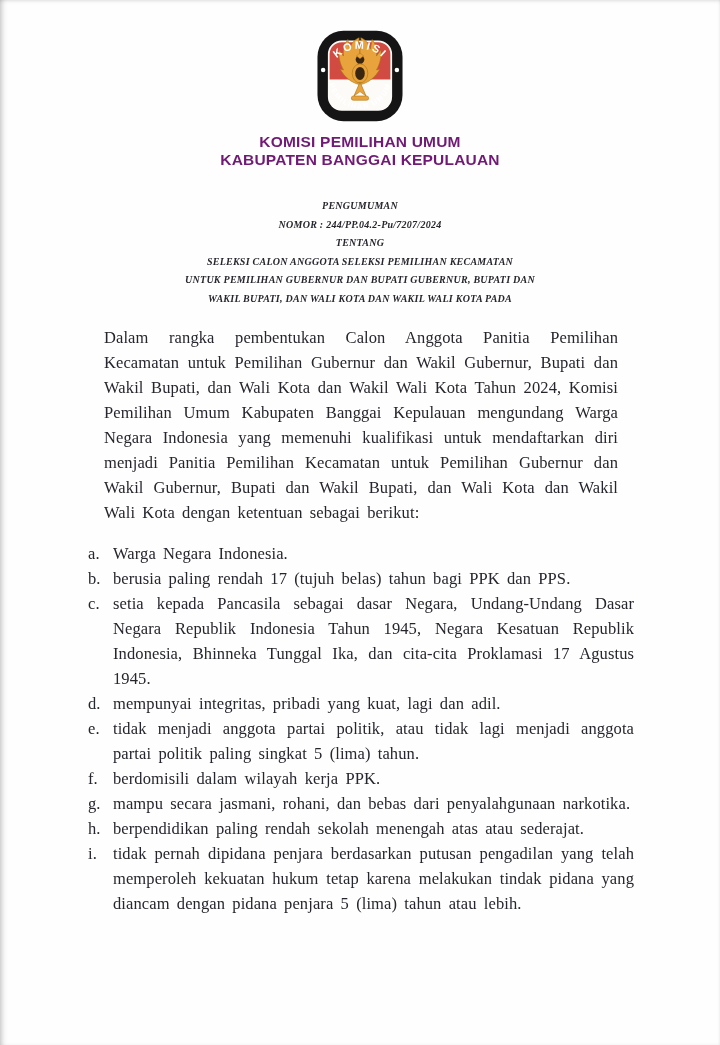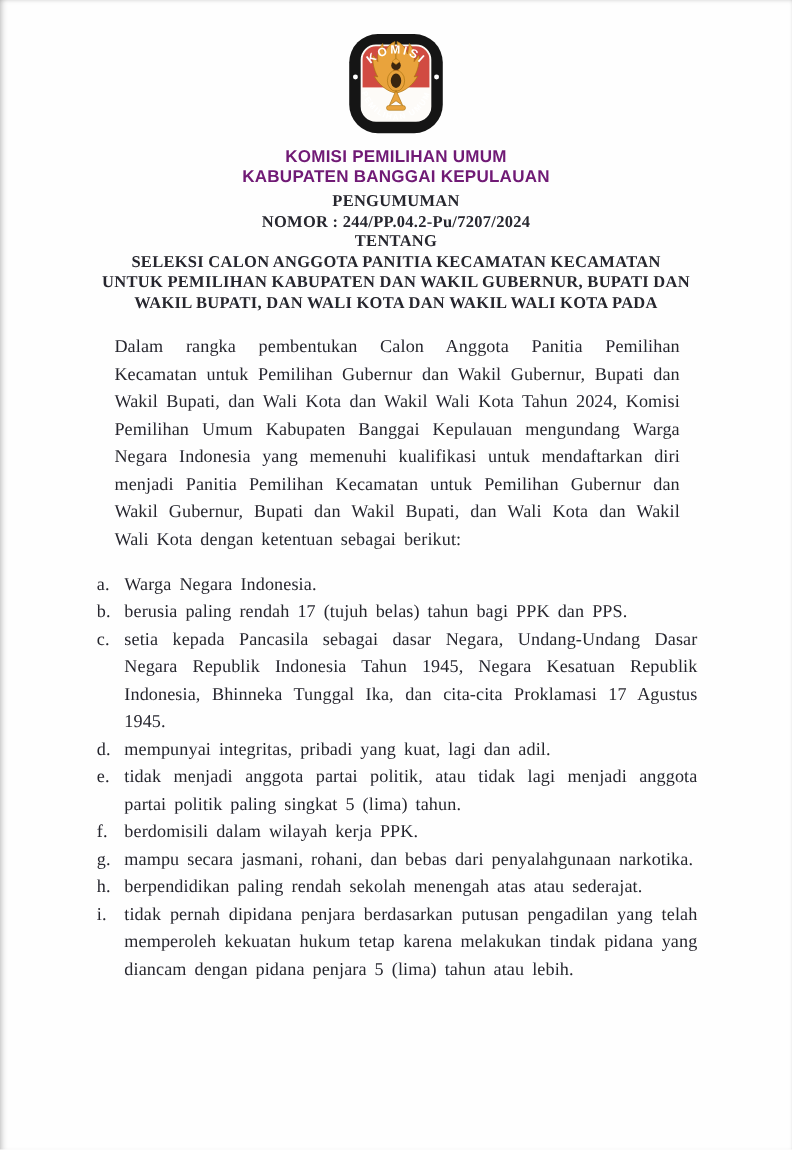--- a/index.html
+++ b/index.html
@@ -32,28 +32,29 @@
     margin-top: 7px;
     font-family: "Liberation Sans", "DejaVu Sans", sans-serif;
     font-weight: 600;
     font-size: 15.5px;
     line-height: 18px;
     letter-spacing: 0.2px;
     color: #701a75;
   }
   
   .doc-title {
-    margin-top: 4px;
+    margin-top: 28px;
     text-align: center;
     font-family: "Liberation Serif", "DejaVu Serif", serif;
     font-weight: 700;
-    font-size: 15px;
+    font-size: 10px;
     line-height: 18.5px;
     letter-spacing: 0.25px;
     color: #26262e;
+    font-style: italic;
   }
   
   .content {
     margin: 17px 86px 0 88px;
     font-family: "Liberation Serif", "DejaVu Serif", serif;
     font-size: 16.5px;
     line-height: 25px;
     text-align: justify;
     word-spacing: 3px;
     letter-spacing: 0.1px;
@@ -129,22 +130,22 @@
     <div class="agency">
       <div>KOMISI PEMILIHAN UMUM</div>
       <div>KABUPATEN BANGGAI KEPULAUAN</div>
     </div>
   </header>
 
   <section class="doc-title">
     <div>PENGUMUMAN</div>
     <div>NOMOR : 244/PP.04.2-Pu/7207/2024</div>
     <div>TENTANG</div>
-    <div>SELEKSI CALON ANGGOTA PANITIA KECAMATAN KECAMATAN</div>
-    <div>UNTUK PEMILIHAN KABUPATEN DAN WAKIL GUBERNUR, BUPATI DAN</div>
+    <div>SELEKSI CALON ANGGOTA SELEKSI PEMILIHAN KECAMATAN</div>
+    <div>UNTUK PEMILIHAN GUBERNUR DAN BUPATI GUBERNUR, BUPATI DAN</div>
     <div>WAKIL BUPATI, DAN WALI KOTA DAN WAKIL WALI KOTA PADA</div>
   </section>
 
   <main class="content">
     <p>Dalam rangka pembentukan Calon Anggota Panitia Pemilihan Kecamatan untuk Pemilihan Gubernur dan Wakil Gubernur, Bupati dan Wakil Bupati, dan Wali Kota dan Wakil Wali Kota Tahun 2024, Komisi Pemilihan Umum Kabupaten Banggai Kepulauan mengundang Warga Negara Indonesia yang memenuhi kualifikasi untuk mendaftarkan diri menjadi Panitia Pemilihan Kecamatan untuk Pemilihan Gubernur dan Wakil Gubernur, Bupati dan Wakil Bupati, dan Wali Kota dan Wakil Wali Kota dengan ketentuan sebagai berikut:</p>
 
     <div class="req-list">
       <div class="req-item">
         <span class="req-label">a.</span>
         <span class="req-text">Warga Negara Indonesia.</span>

